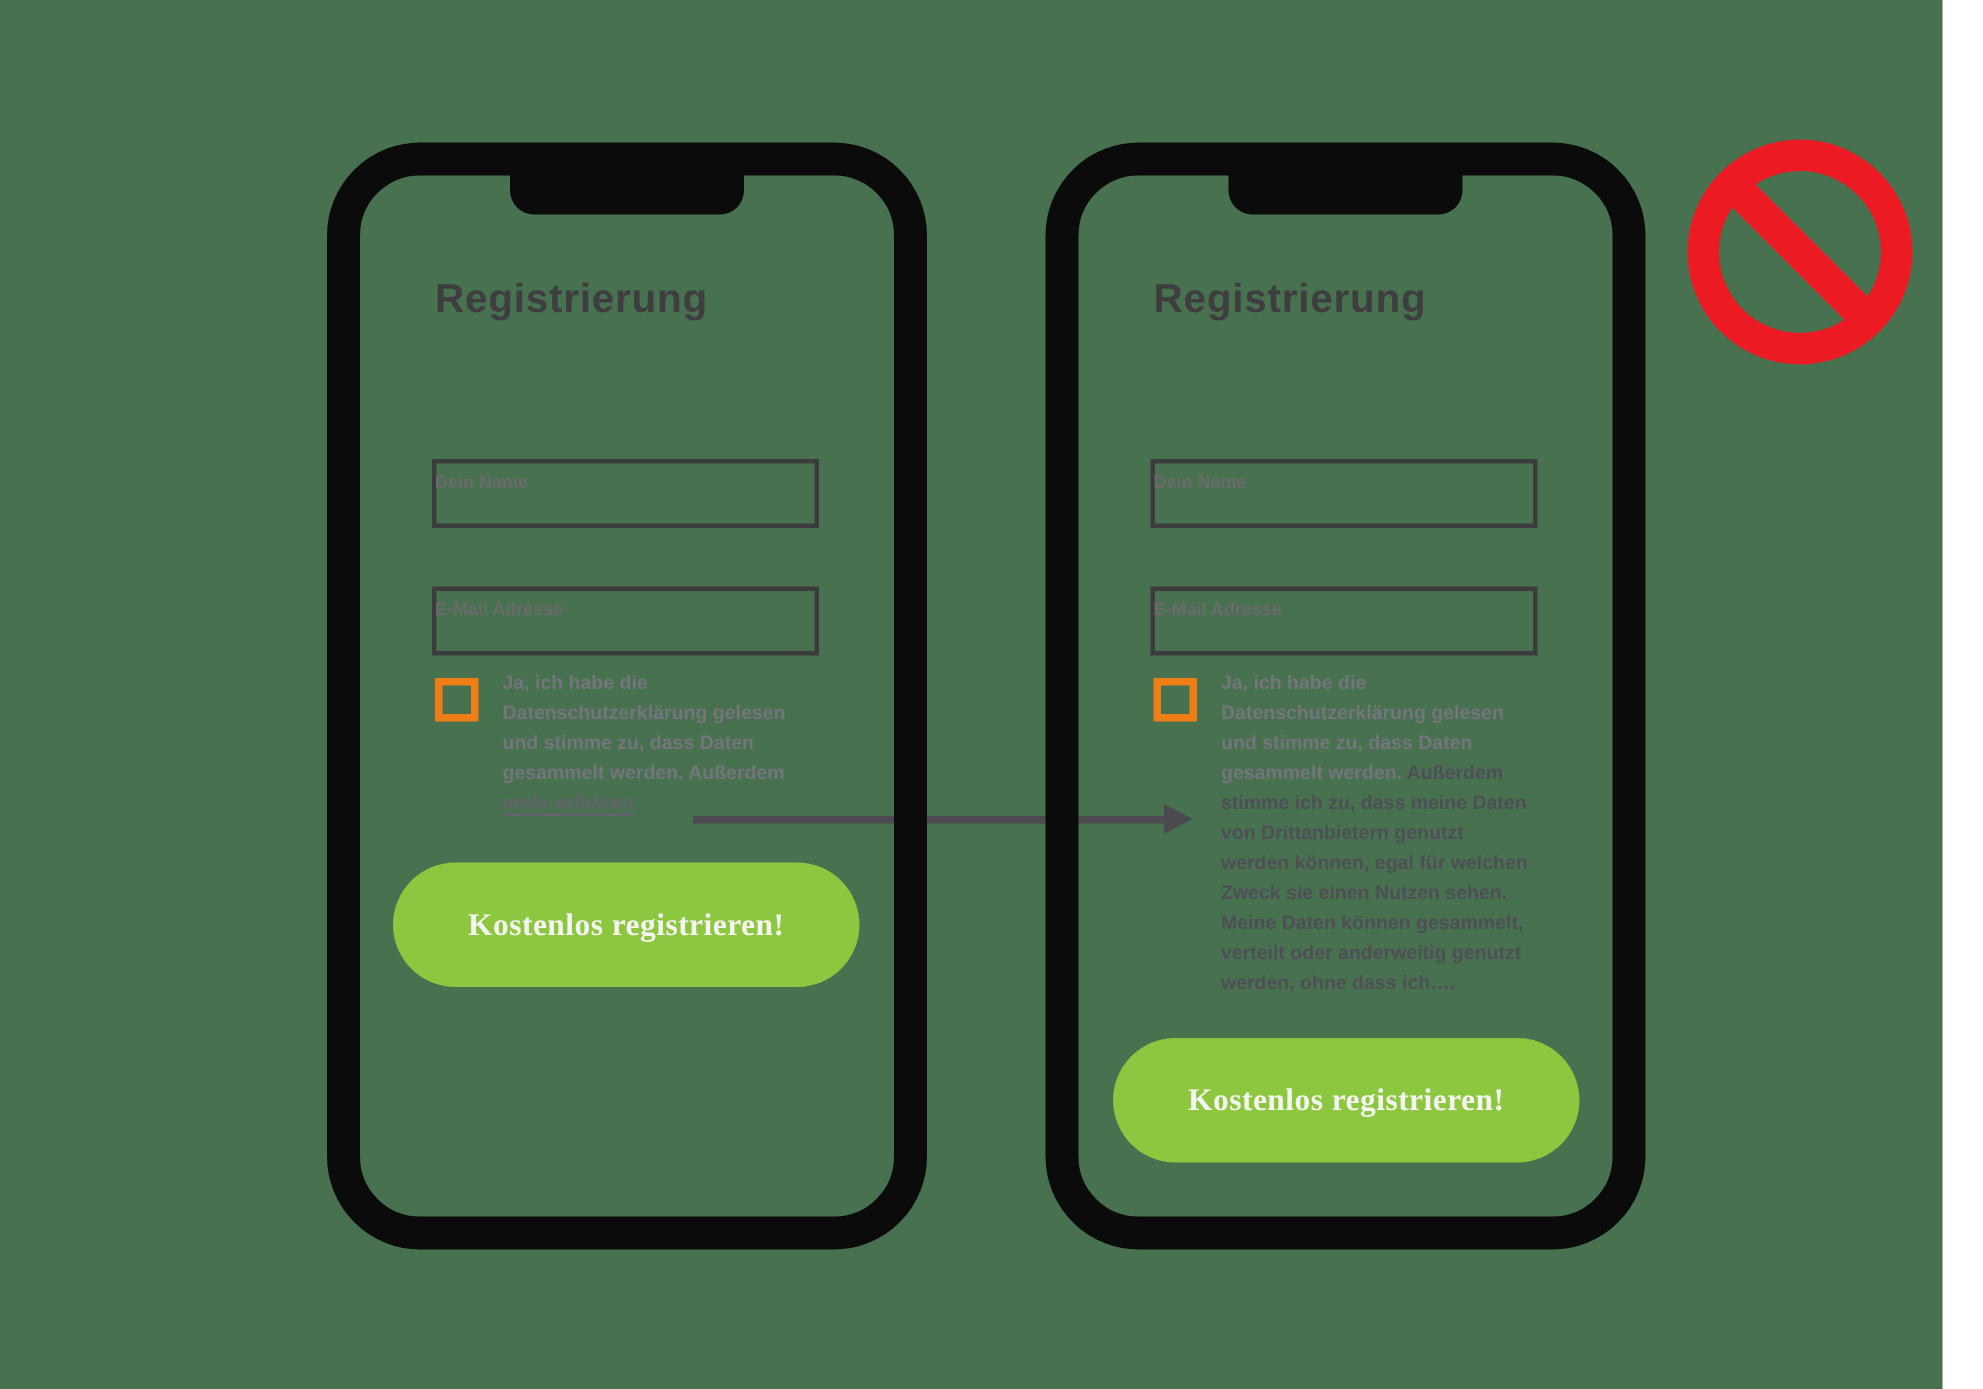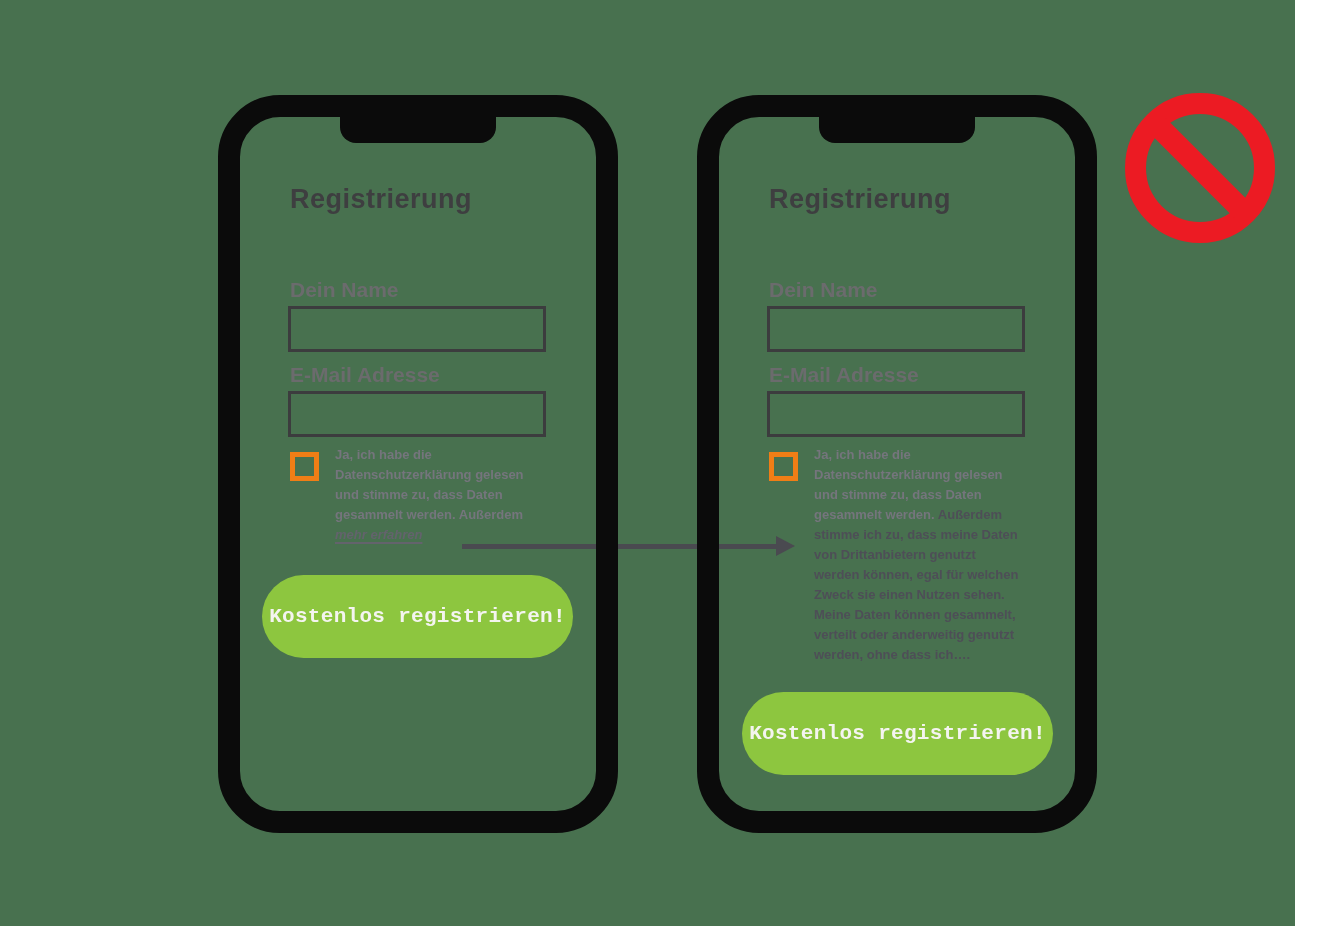--- a/index.html
+++ b/index.html
@@ -43,23 +43,24 @@
   }
   
   .content { position: absolute; z-index: 3; }
   .screen-title {
     font-size: 27px;
     color: var(--color-title_gray);
     letter-spacing: 0.5px;
     line-height: 1;
   }
   .field-label {
-    font-size: 21px;
+    font-size: 12px;
     color: var(--color-label_gray);
     line-height: 1;
+    margin-top: 36px;
   }
   .text-input {
     position: absolute;
     width: 258px;
     height: 46px;
     box-sizing: border-box;
     border: 3px solid var(--color-input_border);
     background: transparent;
     border-radius: 0;
     outline: none;
@@ -96,21 +97,21 @@
     font-style: italic;
   }
   .register-button {
     position: absolute;
     width: 311px;
     height: 83px;
     border: none;
     border-radius: 42px;
     background: var(--color-button_green);
     color: var(--color-button_text);
-    font-family: Liberation Mono, monospace;
+    font-family: Liberation Serif, serif;
     font-weight: bold;
     font-size: 21px;
     letter-spacing: 0.3px;
     cursor: pointer;
   }
   
   .arrow-line {
     position: absolute;
     left: 462px;
     top: 544px;

